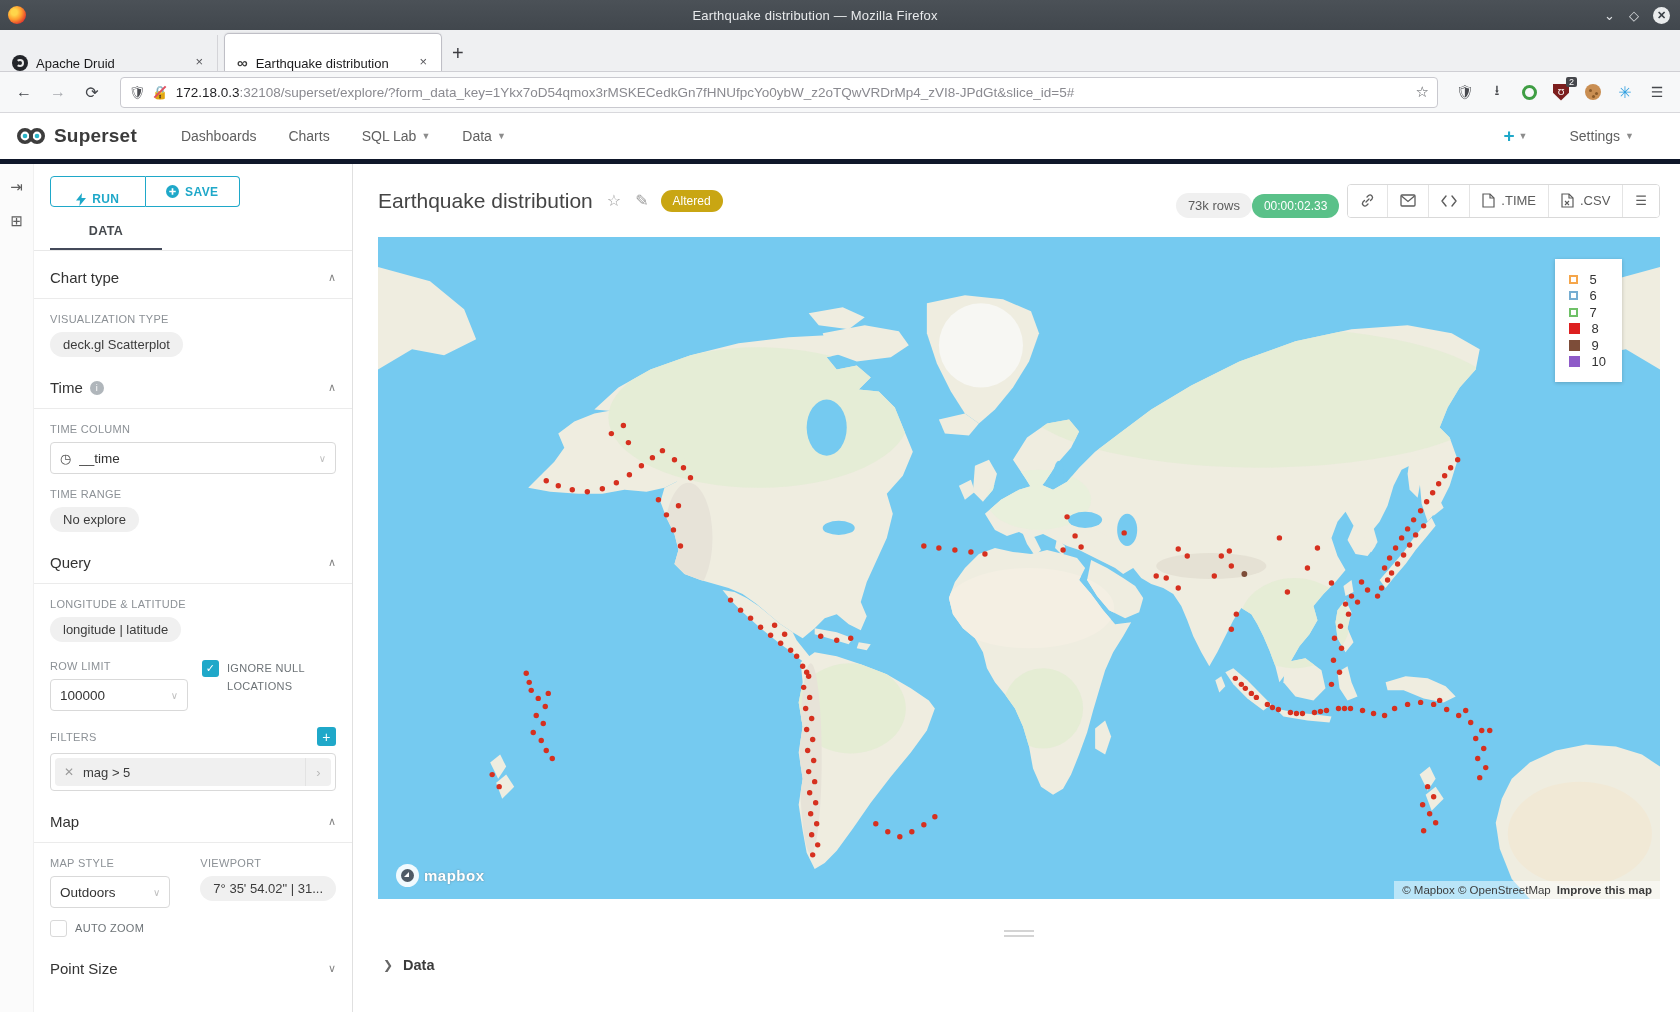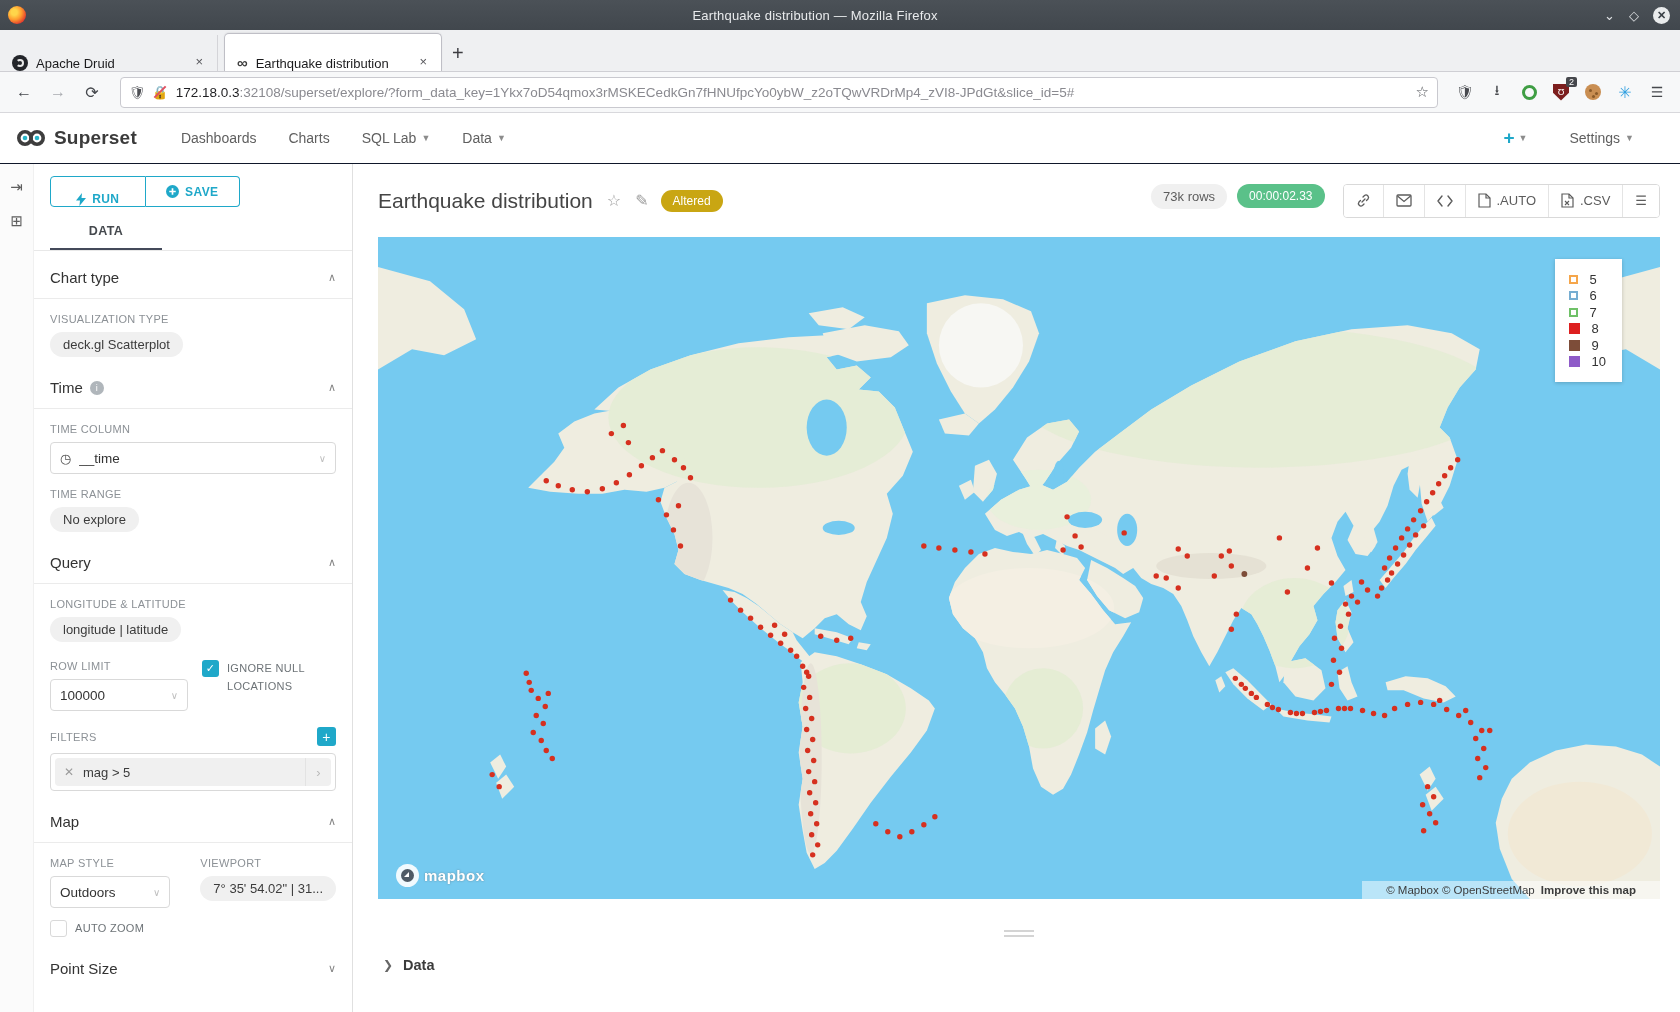--- a/index.html
+++ b/index.html
@@ -37,21 +37,21 @@
   .star { color:#55575c; font-size:15px; margin-left:4px; }
   .tool-ico { width:26px; height:26px; display:flex; align-items:center; justify-content:center; font-size:14px; color:#47494e; position:relative; }
   .wapp { width:15px; height:15px; border-radius:50%; border:3px solid #3f9e44; }
   .ublock { width:16px; height:17px; background:#7c1e1e; clip-path:polygon(0 0,100% 0,100% 55%,50% 100%,0 55%); display:flex; align-items:center; justify-content:center; color:#fff; font-size:9px; }
   .badge2 { position:absolute; top:-2px; right:-3px; background:#45474c; color:#fff; font-size:9px; padding:0 3px; border-radius:2px; }
   .cookie { width:16px; height:16px; border-radius:50%; background:#c98e52; position:relative; }
   .cookie:after { content:""; position:absolute; left:4px; top:5px; width:3px; height:3px; border-radius:50%; background:#8a5a2a; box-shadow:6px 3px 0 #8a5a2a, 3px 6px 0 #8a5a2a; }
   .aster { color:#2f9fe0; font-size:16px; }
 
   
-  .sst-nav { position:absolute; top:113px; left:0; right:0; height:51px; background:#fff; border-bottom:1px solid #0f172a; display:flex; align-items:center; padding:0 16px; }
+  .sst-nav { position:absolute; top:113px; left:0; right:0; height:51px; background:#fff; border-bottom:5px solid #0f172a; display:flex; align-items:center; padding:0 16px; }
   .sst-logo { display:flex; align-items:center; gap:8px; margin-right:28px; }
   .sst-logo .word { font-size:19px; font-weight:bold; color:#3b3b3b; letter-spacing:.2px; }
   .menu-item { font-size:14px; color:#5f5f5f; margin:0 16px; display:flex; align-items:center; gap:5px; }
   .caret { font-size:9px; color:#8c8c8c; }
   .nav-right { margin-left:auto; display:flex; align-items:center; gap:26px; margin-right:14px; }
   .plusbtn { color:#1fa8c9; font-size:19px; font-weight:bold; display:flex; align-items:center; gap:4px; }
 
   
   .content { position:absolute; top:164px; left:0; right:0; bottom:0; display:flex; background:#fff; }
   .rail { width:34px; background:#fbfbfb; border-right:1px solid #f0f0f0; display:flex; flex-direction:column; align-items:center; padding-top:14px; gap:16px; color:#5e5e5e; font-size:15px; }
@@ -86,39 +86,39 @@
   .fchip .fx { width:28px; text-align:center; color:#9b9b9b; font-size:12px; }
   .fchip .flabel { flex:1; }
   .fchip .fgo { width:26px; text-align:center; color:#b9b9b9; border-left:1px solid #e3e3e3; align-self:stretch; display:flex; align-items:center; justify-content:center; }
 
   
   .main { flex:1; padding:0 20px 0 25px; display:flex; flex-direction:column; }
   .chart-header { height:73px; display:flex; align-items:center; }
   .chart-title { font-size:21px; color:#454545; }
   .hdr-ico { color:#9b9b9b; margin-left:14px; font-size:16px; }
   .altered { background:#c9a613; color:#fff; font-size:12px; border-radius:12px; padding:4px 12px; margin-left:12px; }
-  .hdr-right { margin-left:auto; display:flex; align-items:flex-start; gap:10px; }
+  .hdr-right { margin-left:auto; display:flex; align-items:flex-end; }
   .rows-pill { background:#f0f0f0; color:#5c5c5c; font-size:13px; border-radius:13px; padding:5px 12px; }
   .timer-pill { background:#5ac189; color:#fff; font-size:12px; border-radius:13px; padding:5px 12px; }
   .btn-group { display:flex; border:1px solid #d9d9d9; border-radius:4px; overflow:hidden; margin-left:8px; }
   .gbtn { height:32px; display:flex; align-items:center; justify-content:center; padding:0 12px; color:#5c5c5c; font-size:13px; gap:6px; border-right:1px solid #e4e4e4; background:#fff; }
   .gbtn:last-child { border-right:none; }
   .gbtn svg { display:block; }
 
   .mapwrap { position:relative; width:1282px; height:662px; background:#75caf0; overflow:hidden; }
   .mapwrap svg.world { position:absolute; inset:0; width:100%; height:100%; }
   .legend { position:absolute; top:22px; right:38px; background:#fff; box-shadow:0 1px 4px rgba(0,0,0,.2); padding:12px 16px 12px 14px; }
   .lrow { display:flex; align-items:center; gap:12px; height:16.5px; font-size:13px; color:#333; }
   .lsw { width:11px; height:11px; }
   .mb-logo { position:absolute; left:18px; bottom:12px; display:flex; align-items:center; gap:5px; }
   .mb-circle { width:23px; height:23px; border-radius:50%; background:rgba(255,255,255,.9); display:flex; align-items:center; justify-content:center; }
   .mb-inner { width:13px; height:13px; border-radius:50%; background:#4f5b66; position:relative; }
   .mb-inner:after { content:""; position:absolute; left:3px; top:3px; width:5px; height:5px; background:#fff; clip-path:polygon(0 100%,100% 0,100% 100%); }
   .mb-word { color:#fff; font-weight:bold; font-size:15px; letter-spacing:.5px; text-shadow:0 0 2px rgba(90,90,90,.6); }
-  .attrib { position:absolute; right:0; bottom:0; background:rgba(255,255,255,.5); font-size:11.5px; color:#3c3c3c; padding:3px 24px; }
+  .attrib { position:absolute; right:0; bottom:0; background:rgba(255,255,255,.5); font-size:11.5px; color:#3c3c3c; padding:3px 8px; }
   .attrib b { margin-left:6px; }
 
   .bottom-panel { flex:1; position:relative; }
   .drag-handle { position:absolute; top:28px; left:50%; transform:translateX(-50%); }
   .drag-handle i { display:block; width:30px; height:2px; background:#d4d4d4; margin:3px 0; }
   .data-row { position:absolute; top:58px; left:5px; display:flex; align-items:center; gap:10px; font-size:14.5px; font-weight:bold; color:#3b3b3b; }
   .data-row .dchev { font-size:12px; color:#666; font-weight:normal; }
 </style>
 </head>
 <body>
@@ -353,21 +353,21 @@
             <div class="gbtn">
               <svg width="16" height="12" viewBox="0 0 16 12">
                   <path d="M5 1 L1 6 L5 11 M11 1 L15 6 L11 11" stroke="#5c5c5c" stroke-width="1.4" fill="none" stroke-linecap="round" stroke-linejoin="round"></path>
                 </svg>
             </div>
             <div class="gbtn">
               <svg width="13" height="15" viewBox="0 0 13 15">
                   <path d="M1 1 H8 L12 5 V14 H1 Z" fill="none" stroke="#5c5c5c" stroke-width="1.2"></path>
                   <path d="M8 1 V5 H12" fill="none" stroke="#5c5c5c" stroke-width="1.2"></path>
                 </svg>
-              <span>.AUTO</span>
+              <span>.TIME</span>
             </div>
             <div class="gbtn">
               <svg width="13" height="15" viewBox="0 0 13 15">
                   <path d="M1 1 H8 L12 5 V14 H1 Z" fill="none" stroke="#5c5c5c" stroke-width="1.2"></path>
                   <path d="M8 1 V5 H12" fill="none" stroke="#5c5c5c" stroke-width="1.2"></path>
                   <path d="M4 8 L8 12 M8 8 L4 12" stroke="#5c5c5c" stroke-width="1.1"></path>
                 </svg>
               <span>.CSV</span>
             </div>
             <div class="gbtn">☰</div>

